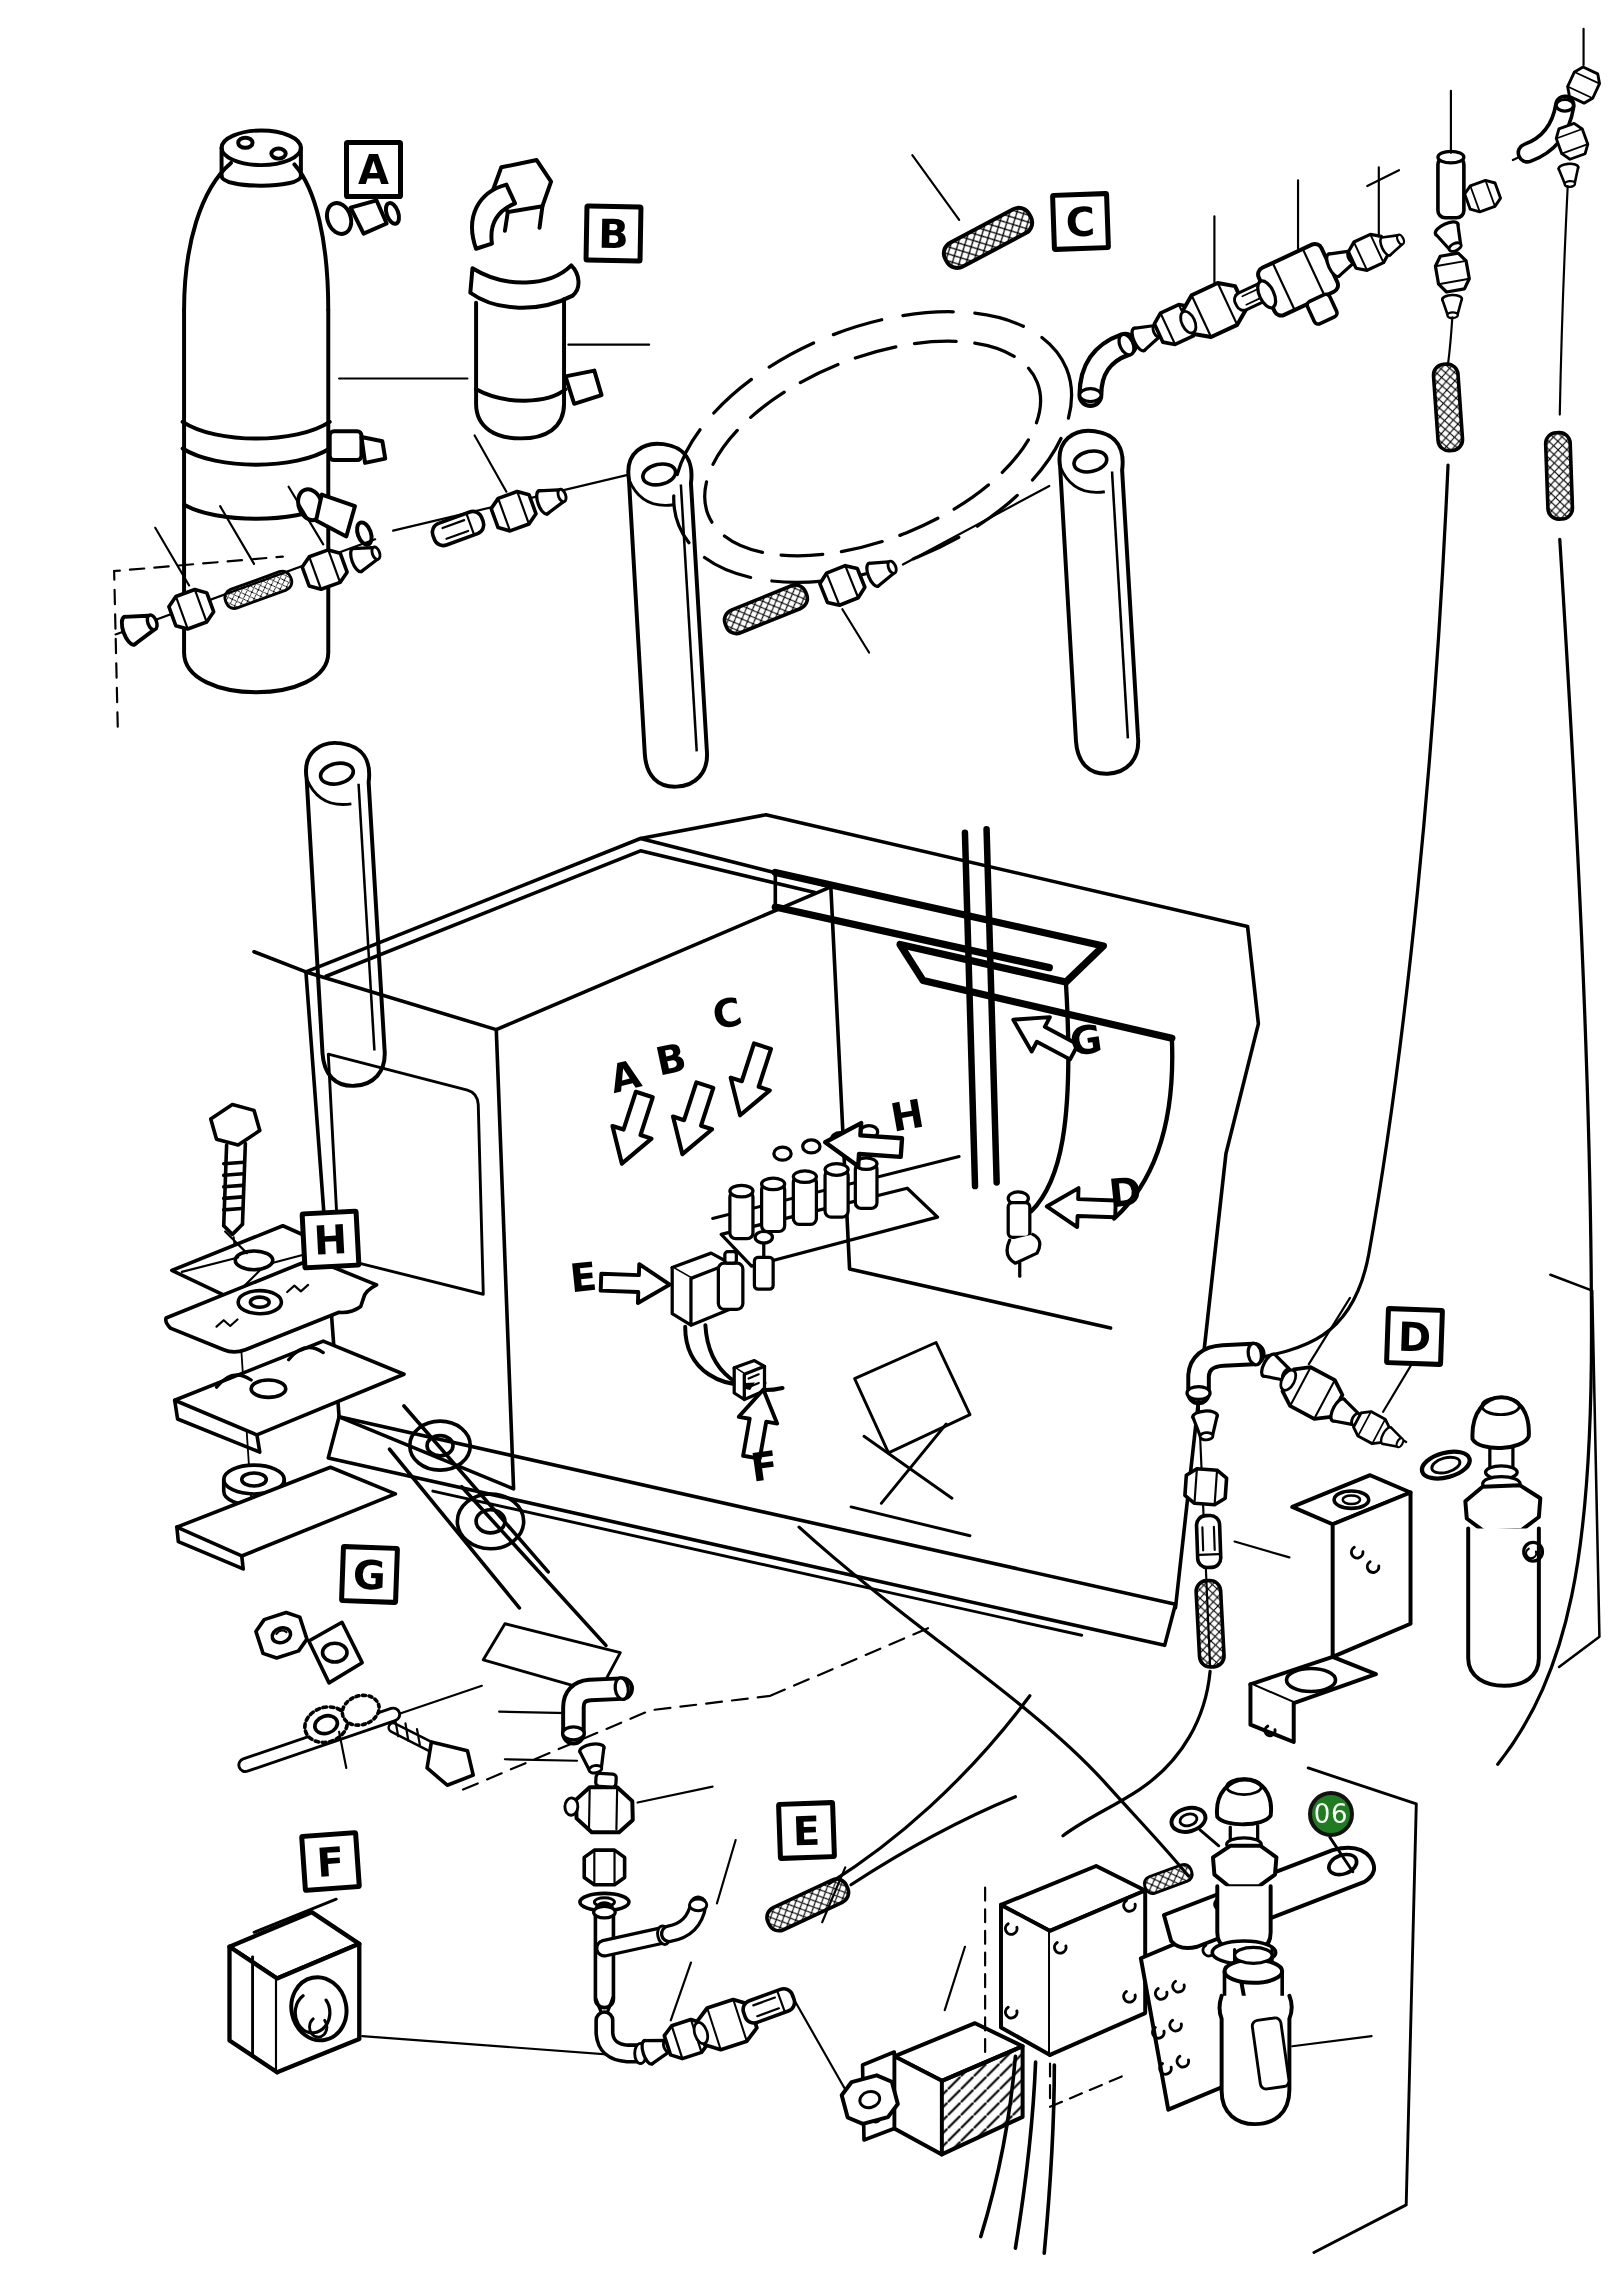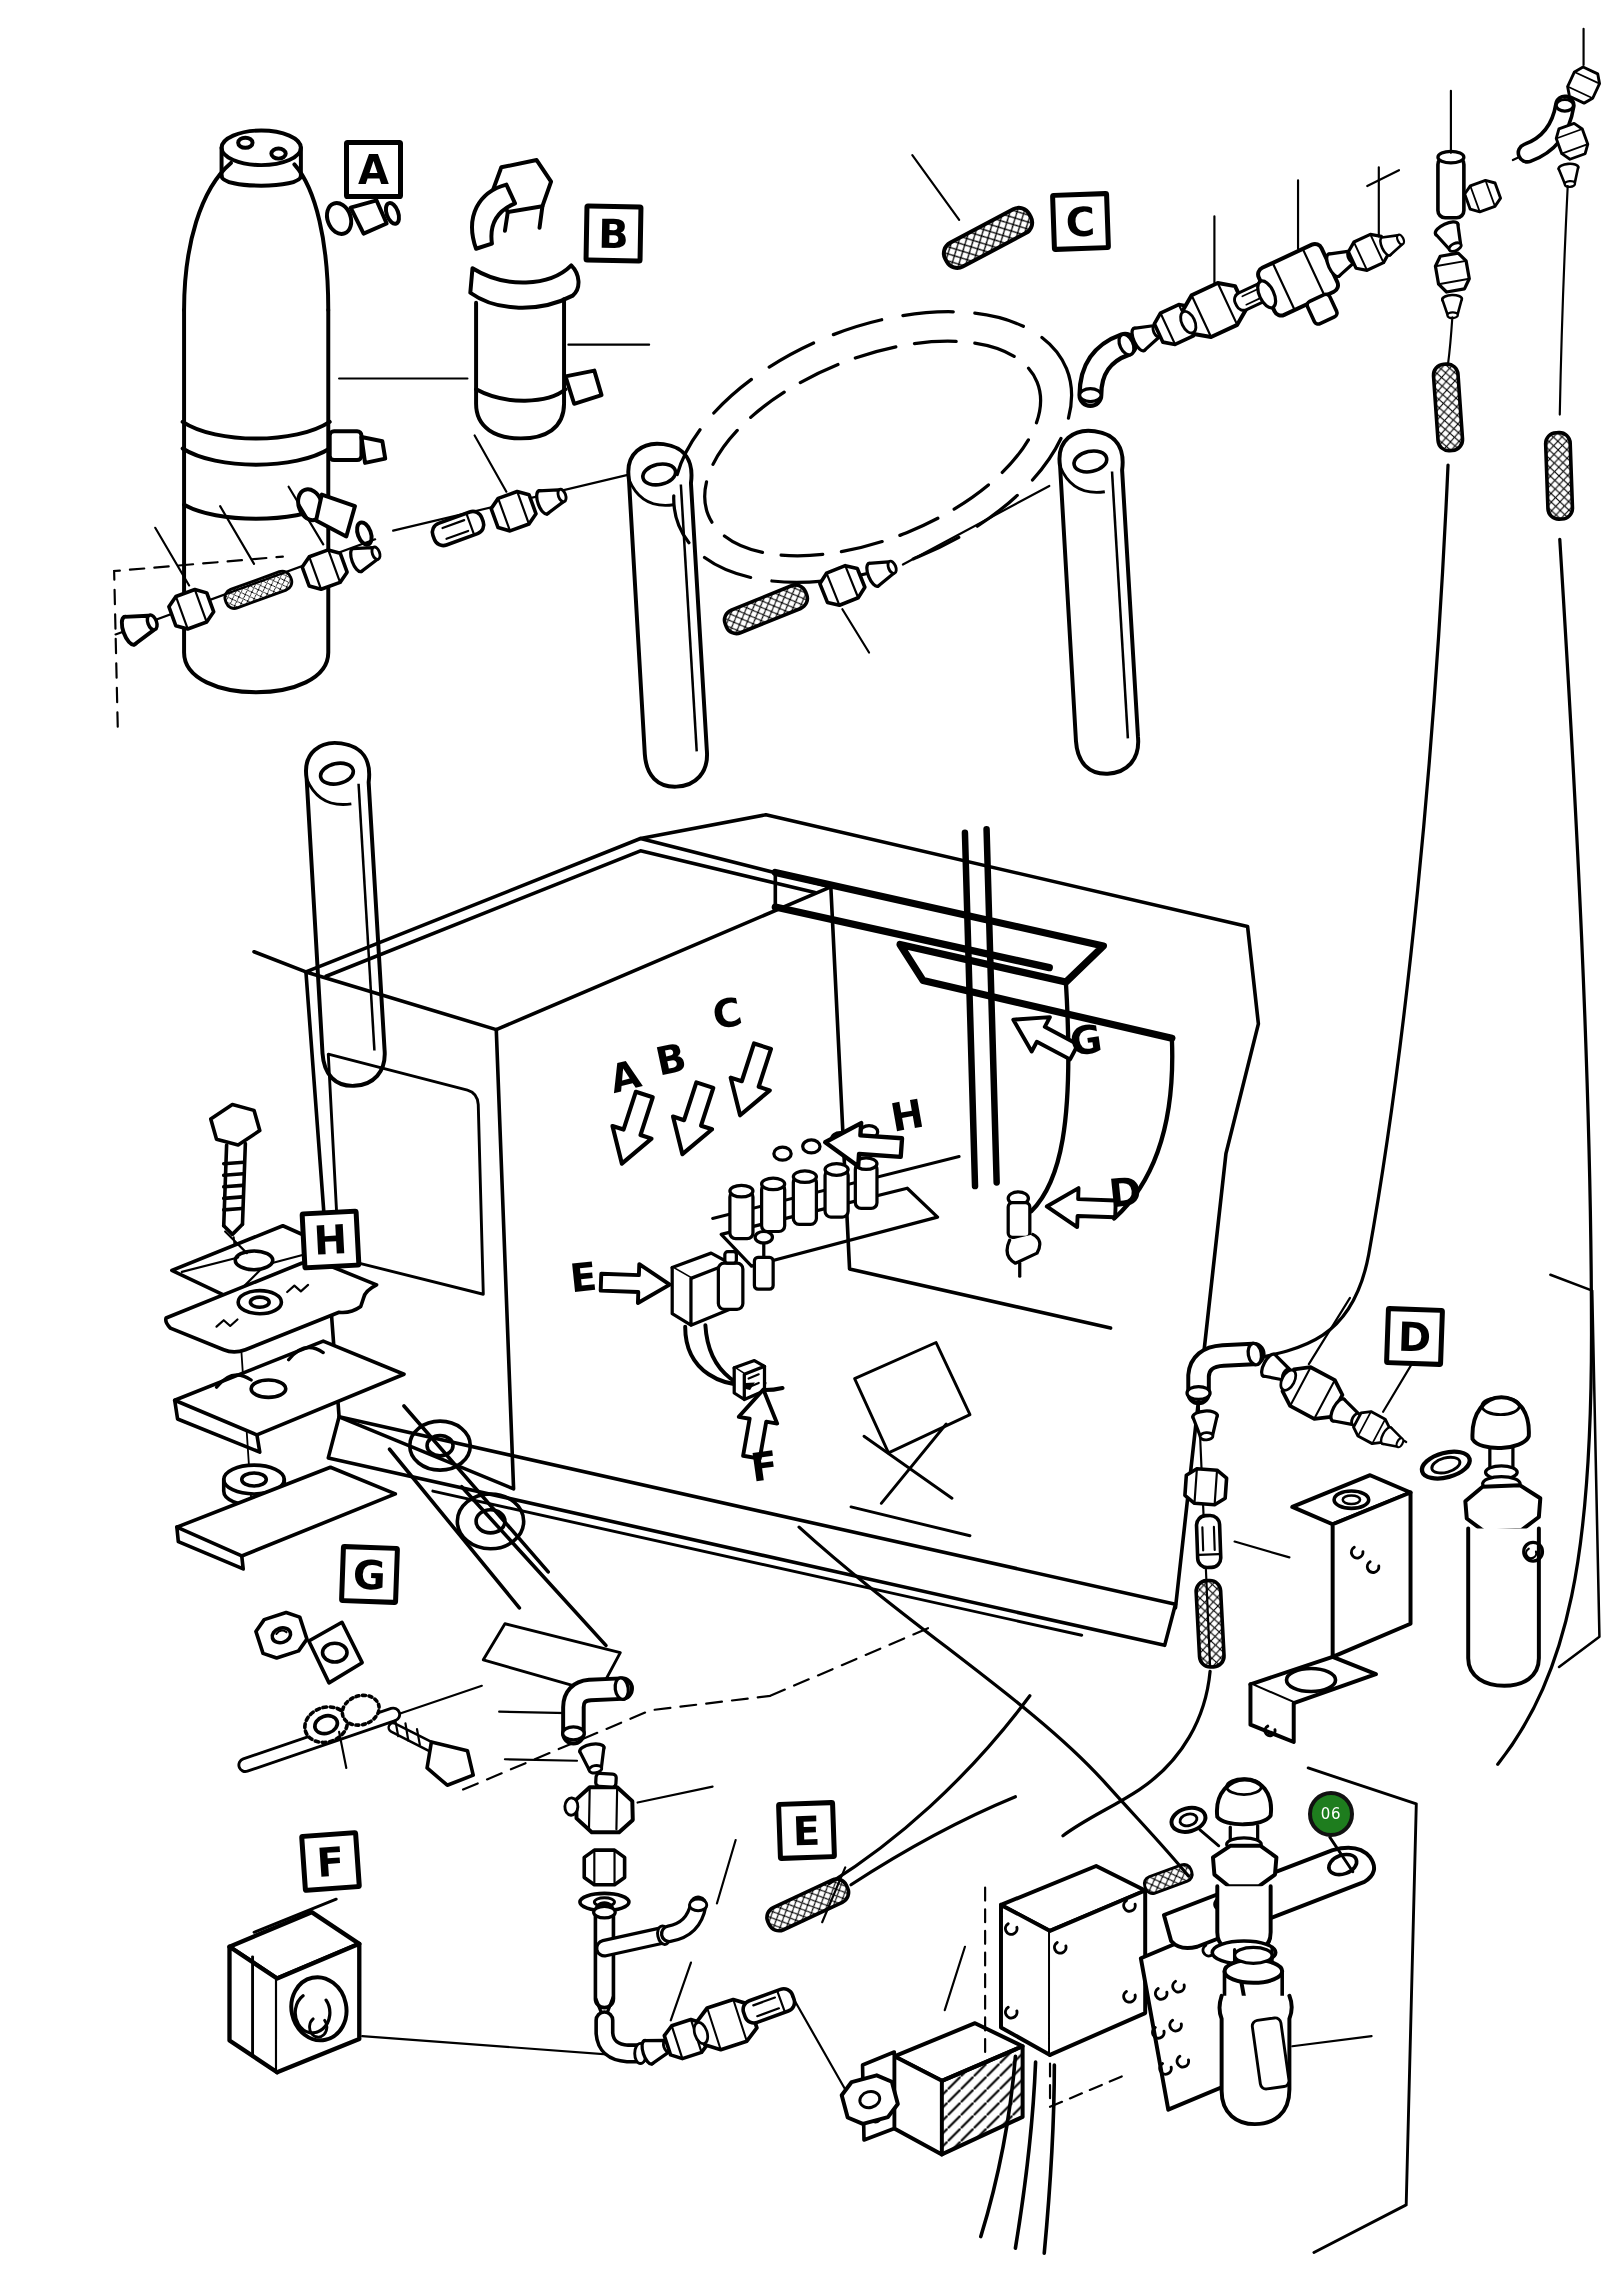--- a/index.html
+++ b/index.html
@@ -28,21 +28,21 @@
     font-size:39px;font-weight:bold;color:#000;line-height:1;
   }
   .badge{
     position:absolute;
     left:1308px;top:1791px;
     width:46px;height:46px;
     box-sizing:border-box;
     border:4.3px solid #111;
     border-radius:50%;
     display:flex;align-items:center;justify-content:center;
-    font-size:15px;font-weight:normal;
+    font-size:26px;font-weight:normal;
     letter-spacing:0.7px;
   }
 </style>
 </head>
 <body>
 
 <div class="canvas" style="background-color: rgb(255, 255, 255);">
 
 <svg class="art" width="1622" height="2295" viewBox="0 0 2249 3183">
   <defs>

